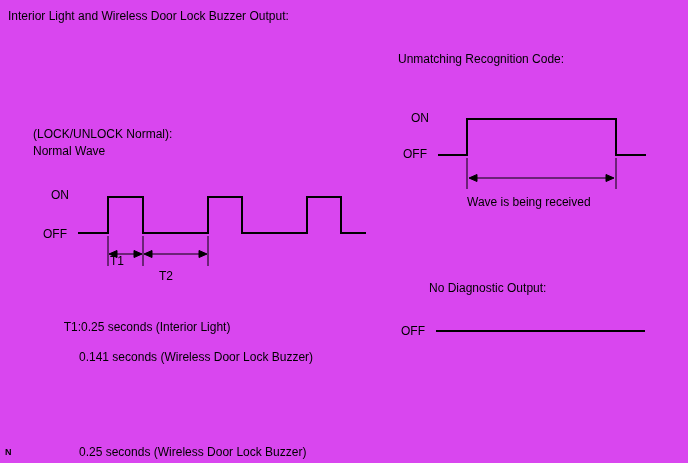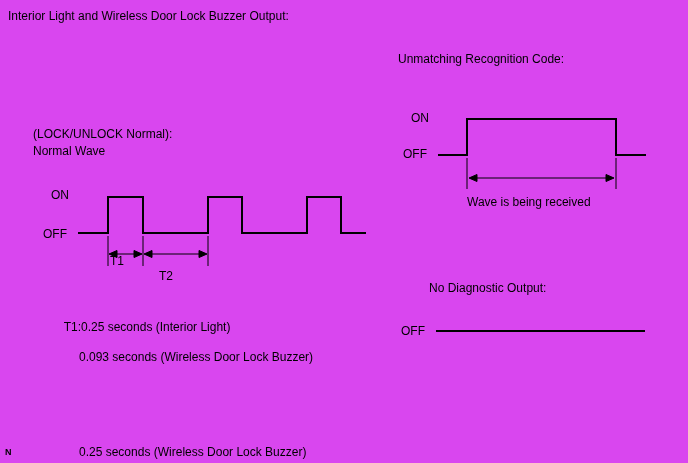--- a/index.html
+++ b/index.html
@@ -86,21 +86,21 @@
   <div class="txt" style="left:33px; top:99px;margin-top:45px;">Normal Wave</div>
   <div class="txt" style="left:33px; top:127px;">(LOCK/UNLOCK Normal):</div>
   <div class="txt" style="left:51px; top:188px;">ON</div>
   <div class="txt" style="left:43px; top:227px;">OFF</div>
   <div class="txt center" style="left:110px; top:254px; width:32px;">T1</div>
   <div class="txt center" style="left:159px; top:269px; width:32px;">T2</div>
 
   <div class="txt" style="left:62px; top:320px;text-align:right;">
     <span class="note-prefix">T1:</span><span>0.25 seconds (Interior Light)</span>
   </div>
-  <div class="txt" style="left:79px; top:350px;">0.093 seconds (Wireless Door Lock Buzzer)</div>
+  <div class="txt" style="left:79px; top:350px;">0.141 seconds (Wireless Door Lock Buzzer)</div>
   <div class="txt" style="left:79px; top:410px;margin-top:35px;">0.25 seconds (Wireless Door Lock Buzzer)</div>
 
   <div class="txt" style="left:398px; top:52px;">Unmatching Recognition Code:</div>
   <div class="txt" style="left:411px; top:111px;">ON</div>
   <div class="txt" style="left:403px; top:147px;">OFF</div>
   <div class="txt center" style="left:467px; top:195px; width:150px;">Wave is being received</div>
 
   <div class="txt" style="left:405px; top:281px;margin-left:24px;">No Diagnostic Output:</div>
   <div class="txt" style="left:401px; top:324px;">OFF</div>
 

